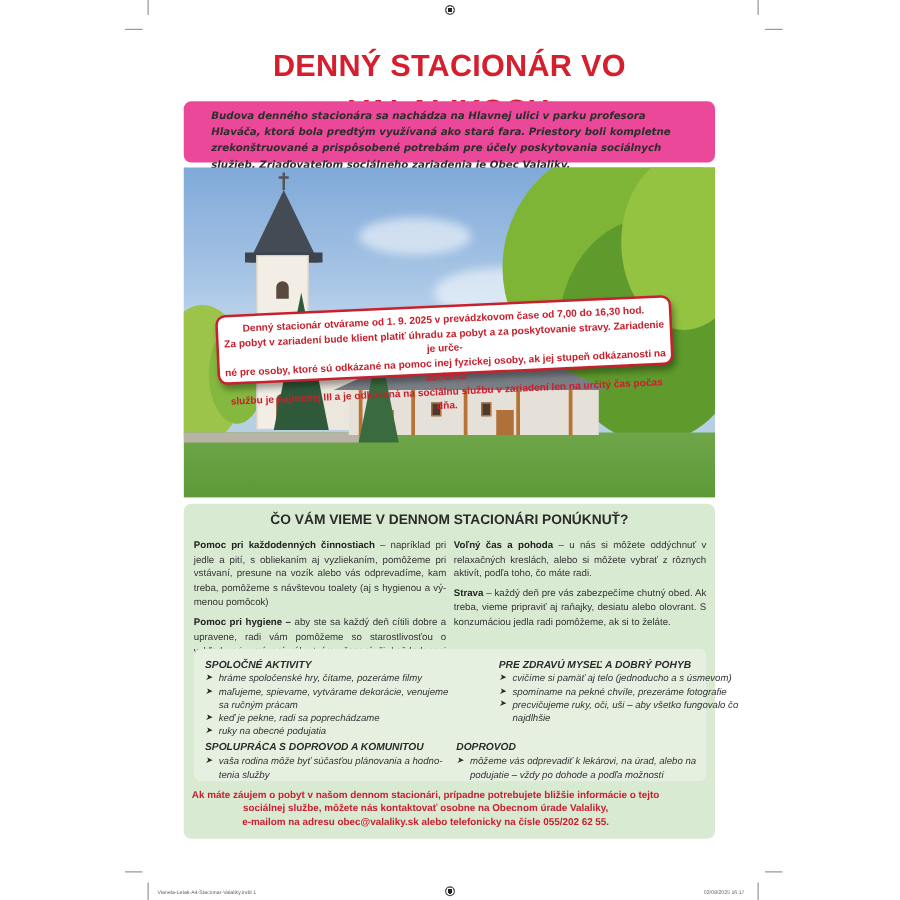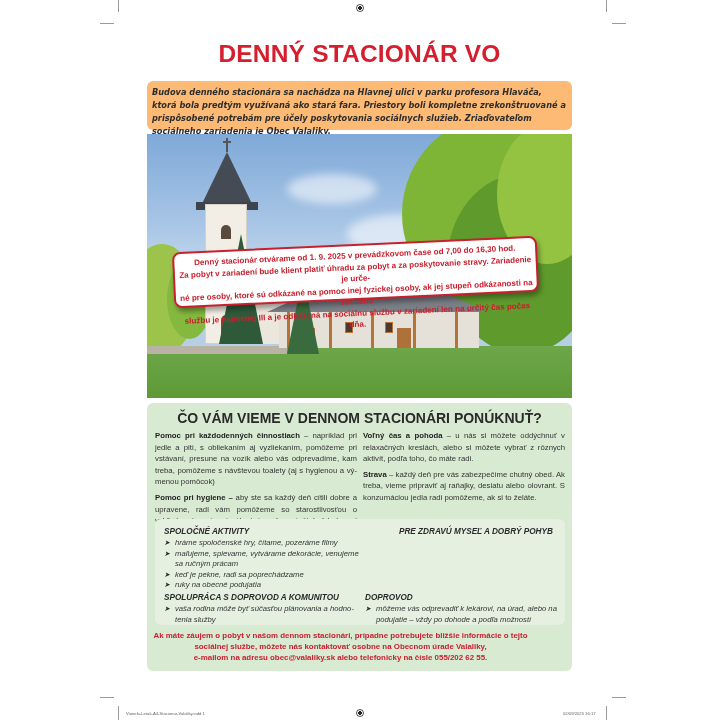--- a/index.html
+++ b/index.html
@@ -7,21 +7,21 @@
   body { position: relative; font-family: "DejaVu Sans", sans-serif; color: #2a2a2a; }
 
   
   .crop { position: absolute; background: #9a9a9a; }
   .reg { position: absolute; width: 8px; height: 8px; border-radius: 50%; border: 1px solid #555; background: radial-gradient(circle, #222 0 2px, #fff 2px 3px, #222 3px); }
 
   .page { position: absolute; left: 147px; top: 36px; width: 425px; }
 
   .title { text-align: center; color: #d51f2e; font-family: "Liberation Sans", sans-serif; font-weight: bold; font-size: 24.5px; letter-spacing: 0.2px; height: 40px; line-height: 36px; }
 
-  .intro { position: absolute; left: 0; top: 45px; width: 425px; height: 49px; background: #fdba74; border-radius: 6px; padding: 5px 5px; font-family: "DejaVu Sans", sans-serif; font-style: italic; font-weight: bold; font-size: 8.2px; line-height: 13px; color: #2d2d2d; text-align: left; }
+  .intro { position: absolute; left: 0; top: 45px; width: 425px; height: 49px; background: #ec4899; border-radius: 6px; padding: 5px 22px; font-family: "DejaVu Sans", sans-serif; font-style: italic; font-weight: bold; font-size: 8.2px; line-height: 13px; color: #2d2d2d; text-align: left; }
 
   .photo { position: absolute; left: 0; top: 98px; width: 425px; height: 264px; overflow: hidden; background: linear-gradient(180deg, #7fa9d8 0%, #a9c6e6 35%, #c9dcee 55%, #b6cfe2 60%); }
   .photo .cloud { position: absolute; border-radius: 50%; background: rgba(255,255,255,0.55); filter: blur(4px); }
   .photo .grass { position: absolute; left: 0; bottom: 0; width: 100%; height: 52px; background: linear-gradient(180deg, #6ea64a, #5d9a36); }
   .photo .path { position: absolute; left: 0; bottom: 44px; width: 140px; height: 8px; background: #b9b3a6; }
   .tower { position: absolute; left: 58px; top: 70px; width: 42px; height: 140px; background: #f2eee6; border: 1px solid #d6d0c4; }
   .spire { position: absolute; left: 52px; top: 18px; width: 0; height: 0; border-left: 28px solid transparent; border-right: 28px solid transparent; border-bottom: 58px solid #444b55; }
   .spire-cap { position: absolute; left: 49px; top: 68px; width: 62px; height: 8px; background: #3e444e; }
   .cross { position: absolute; left: 79px; top: 4px; width: 2px; height: 14px; background: #555; }
   .cross::after { content: ""; position: absolute; left: -3px; top: 3px; width: 8px; height: 2px; background: #555; }
@@ -33,21 +33,21 @@
   .house .beam { position: absolute; top: 0; width: 3px; height: 36px; background: #b57436; }
   .house .door { position: absolute; bottom: 0; width: 14px; height: 20px; background: #b0703a; }
   .house .window { position: absolute; top: 10px; width: 8px; height: 11px; background: #4a3a30; border: 1px solid #b57436; }
   .chimney { position: absolute; left: 192px; top: 120px; width: 5px; height: 14px; background: #777; }
   .tree { position: absolute; border-radius: 50%; }
   .fir { position: absolute; width: 0; height: 0; border-left: 22px solid transparent; border-right: 22px solid transparent; border-bottom: 110px solid #2f5a3a; }
 
   .banner { position: absolute; left: 26px; top: 208px; width: 365px; height: 56px; background: #ffffff; border: 2.5px solid #c8202e; border-radius: 8px; transform: rotate(-2.6deg); box-shadow: 2px 4px 5px rgba(0,0,0,0.35); text-align: center; color: #c8202e; font-family: "Liberation Sans", sans-serif; font-weight: bold; font-size: 8.1px; line-height: 11.5px; padding-top: 4px; }
 
   .offer { position: absolute; left: 0; top: 367px; width: 425px; height: 268px; background: #d9ead3; border-radius: 6px; }
-  .offer-title { position: absolute; left: 0; top: 7px; width: 425px; text-align: center; font-family: "Liberation Sans", sans-serif; font-weight: bold; font-size: 14px; color: #2a2a2a; }
+  .offer-title { position: absolute; left: 0; top: 7px; width: 425px; text-align: center; font-family: "Liberation Sans", sans-serif; font-weight: bold; font-size: 11px; color: #2a2a2a; }
   .col { position: absolute; font-family: "Liberation Sans", sans-serif; font-size: 7.75px; line-height: 11.6px; color: #333; text-align: justify; }
   .col p { margin-bottom: 4px; }
   .col b { color: #222; }
 
   .activities { position: absolute; left: 8px; top: 116px; width: 410px; height: 106px; background: #e6f0e1; border-radius: 6px; }
   .act { position: absolute; font-family: "Liberation Sans", sans-serif; font-size: 7.7px; line-height: 10.4px; color: #333; font-style: italic; }
   .act h4 { font-size: 8.2px; font-weight: bold; color: #2a2a2a; margin-bottom: 1px; }
   .act li { list-style: none; position: relative; padding-left: 11px; }
   .act li::before { content: "\27A4"; position: absolute; left: 0; top: 0; font-size: 7px; color: #2a2a2a; }
 
@@ -141,20 +141,25 @@
         <h4>SPOLOČNÉ AKTIVITY</h4>
         <ul>
           <li>hráme spoločenské hry, čítame, pozeráme filmy</li>
           <li>maľujeme, spievame, vytvárame dekorácie, venuje­me sa ručným prácam</li>
           <li>keď je pekne, radi sa poprechádzame</li>
           <li>ruky na obecné podujatia</li>
         </ul>
       </div>
       <div class="act" style="left:210px;top:8px;width:196px;margin-left:34px;">
         <h4>PRE ZDRAVÚ MYSEĽ A DOBRÝ POHYB</h4>
+        <ul>
+          <li>cvičíme si pamäť aj telo (jednoducho a s úsmevom)</li>
+          <li>spomíname na pekné chvíle, prezeráme fotografie</li>
+          <li>precvičujeme ruky, oči, uši – aby všetko fungovalo čo najdlhšie</li>
+        </ul>
       </div>
       <div class="act" style="left:9px;top:74px;width:198px;">
         <h4>SPOLUPRÁCA S DOPROVOD A KOMUNITOU</h4>
         <ul>
           <li>vaša rodina môže byť súčasťou plánovania a hodno­tenia služby</li>
         </ul>
       </div>
       <div class="act" style="left:210px;top:74px;width:196px;">
         <h4>DOPROVOD</h4>
         <ul>

